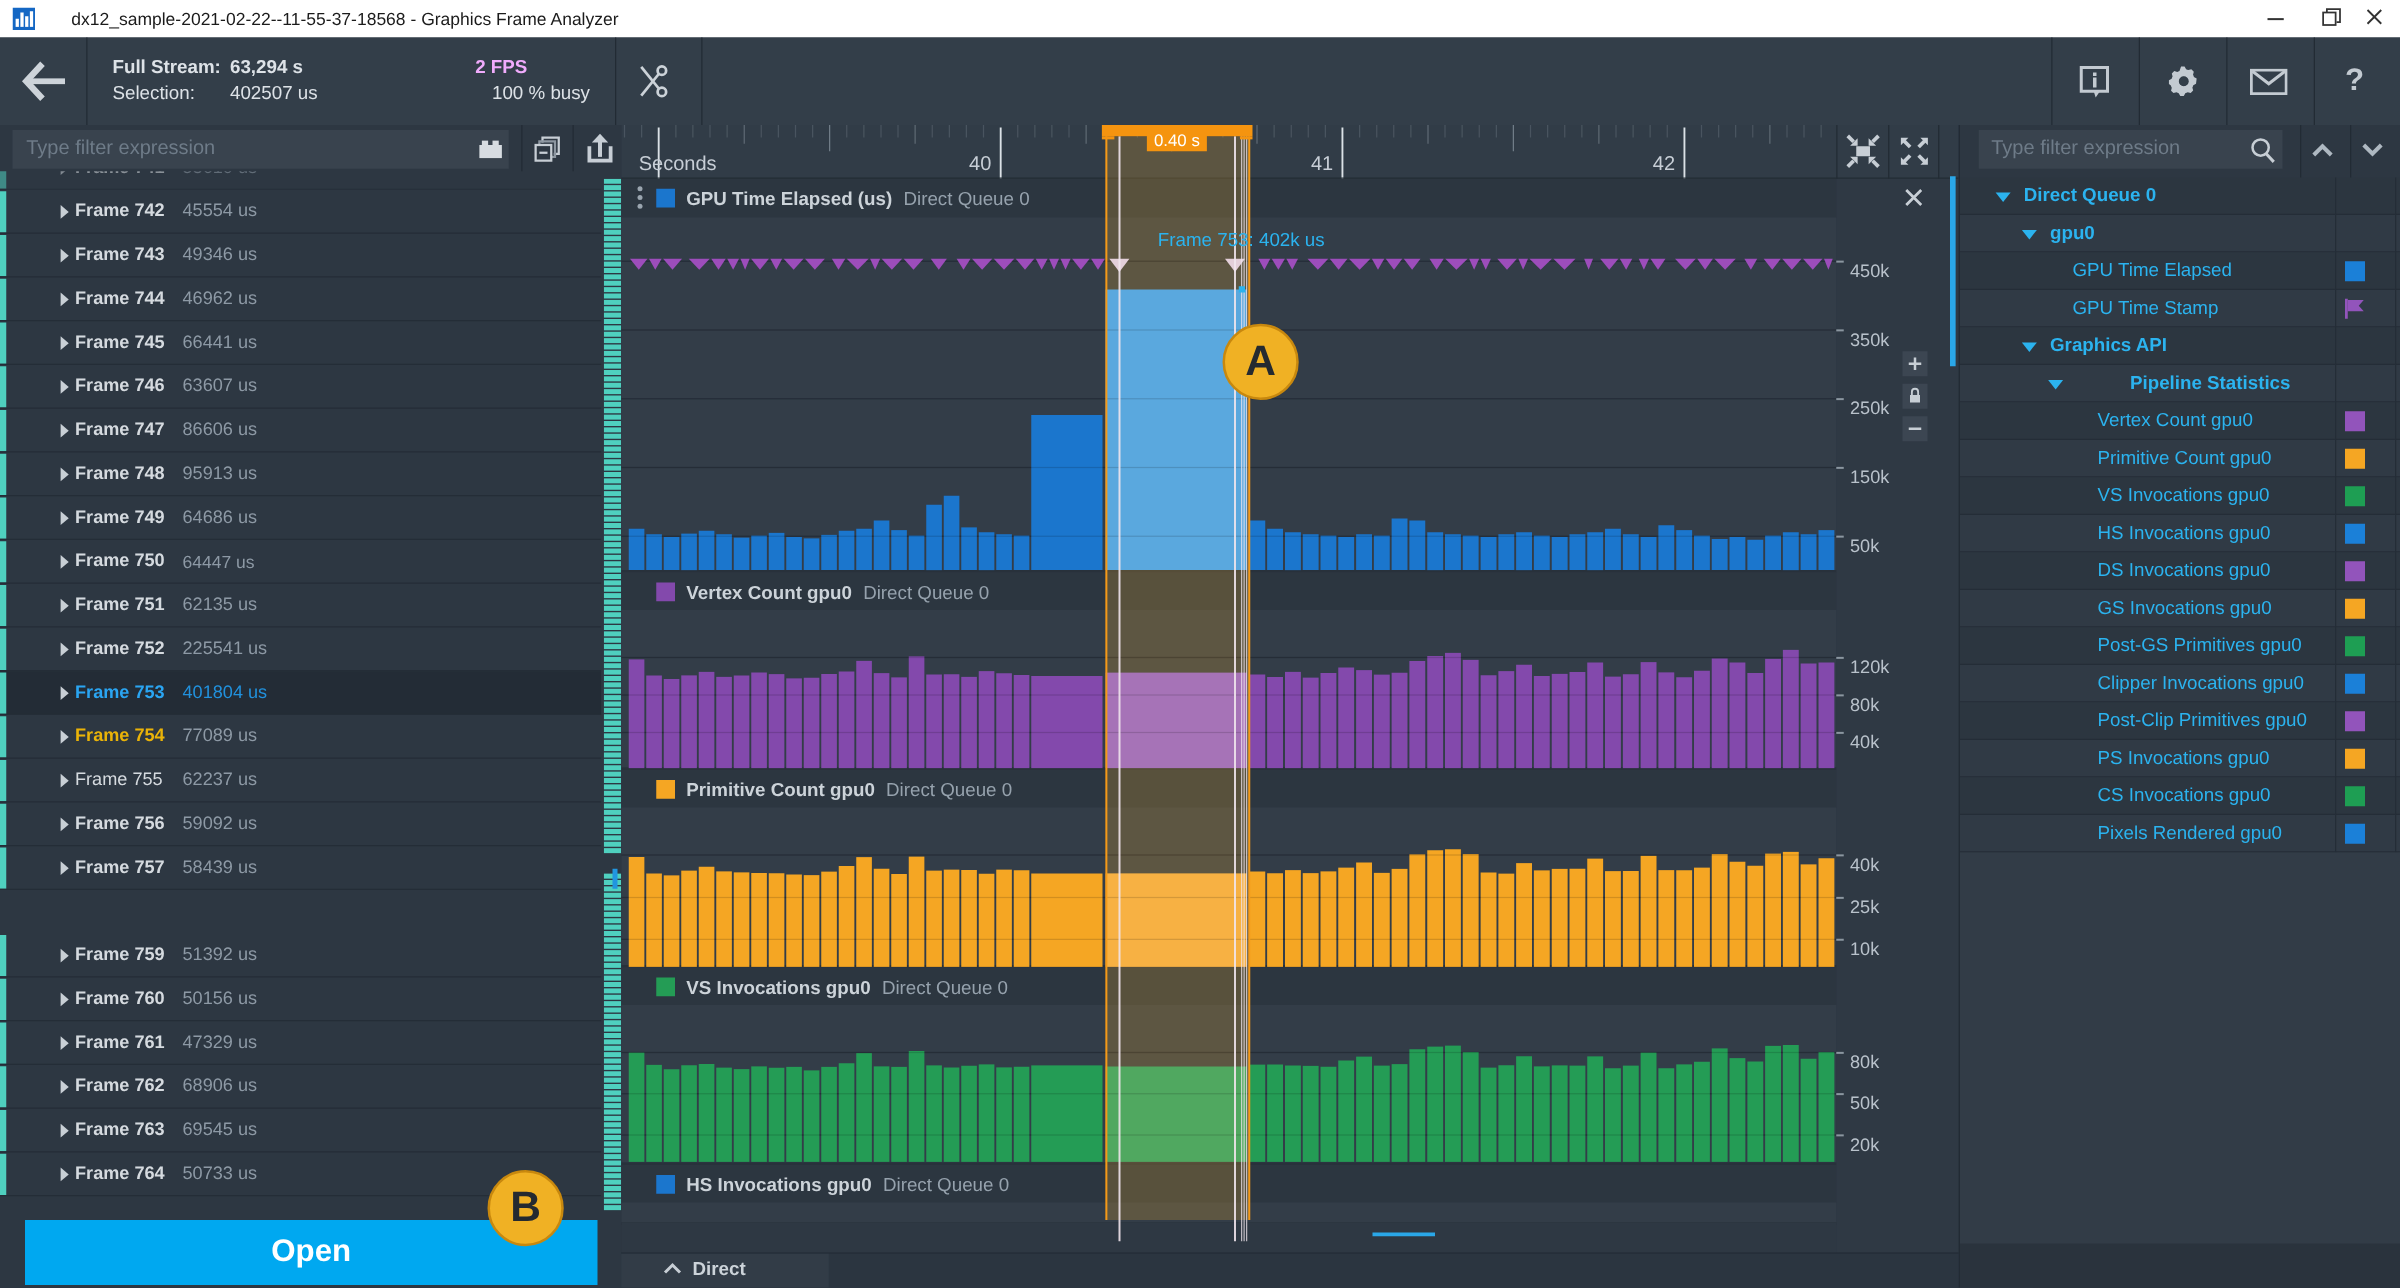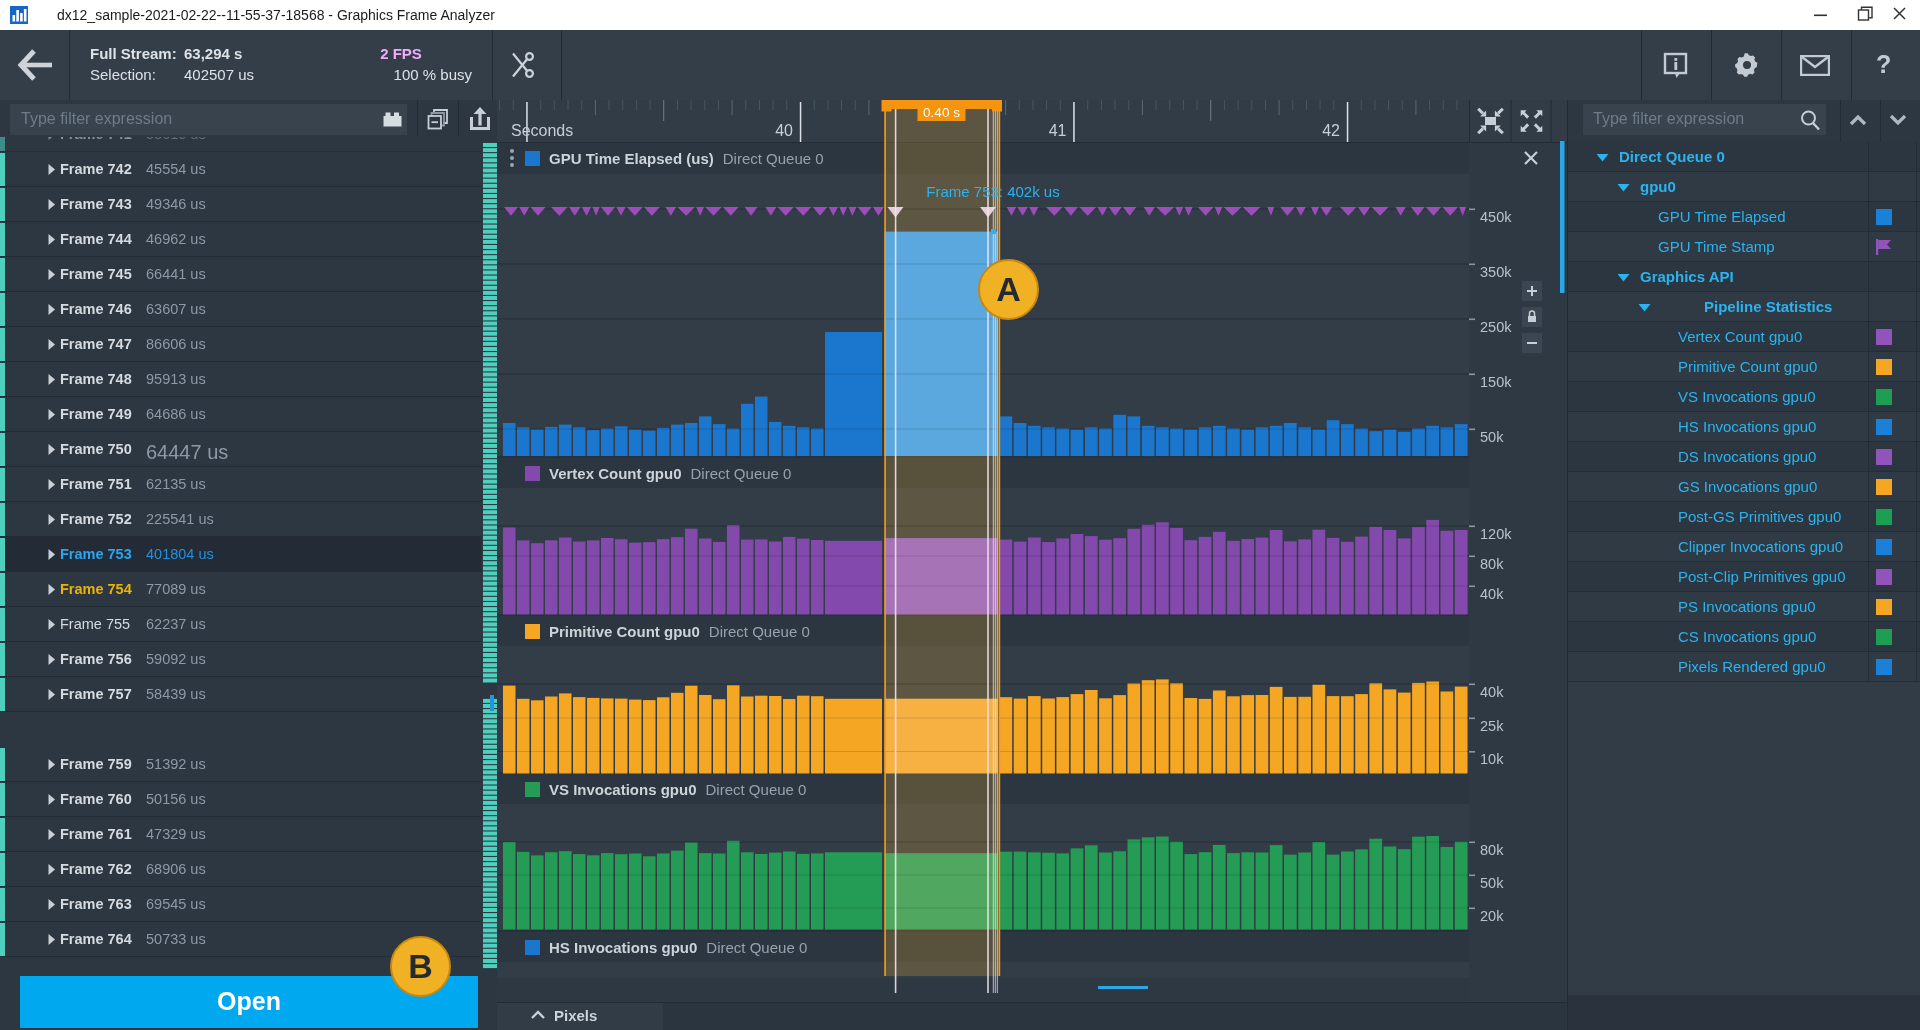--- a/index.html
+++ b/index.html
@@ -169,21 +169,21 @@
 <div class="abs" style="left:60px;top:9px;font-size:14.5px;font-weight:bold;color:#d5dadf">Frame 749</div>
 <div class="abs" style="left:146px;top:9px;font-size:14.5px;color:#8d99a5">64686 us</div>
 <div class="abs" style="left:0;top:34px;width:481px;height:1px;background:#242d37"></div>
 </div>
 <div class="abs" style="left:0;top:294.5px;width:481px;height:35px;background:transparent;">
 <div class="abs" style="left:0;top:1px;width:5px;height:33px;background:#4fd0bf"></div>
 <svg class="abs" style="left:47px;top:11px" width="9" height="13">
         <path d="M 1.5 1 L 8 6.5 L 1.5 12 Z" fill="#c8cfd5"></path>
       </svg>
 <div class="abs" style="left:60px;top:9px;font-size:14.5px;font-weight:bold;color:#d5dadf">Frame 750</div>
-<div class="abs" style="left:146px;top:9px;font-size:20px;color:#8d99a5">64447 us</div>
+<div class="abs" style="left:146px;top:9px;font-size:14px;color:#8d99a5">64447 us</div>
 <div class="abs" style="left:0;top:34px;width:481px;height:1px;background:#242d37"></div>
 </div>
 <div class="abs" style="left:0;top:329.5px;width:481px;height:35px;background:transparent;">
 <div class="abs" style="left:0;top:1px;width:5px;height:33px;background:#4fd0bf"></div>
 <svg class="abs" style="left:47px;top:11px" width="9" height="13">
         <path d="M 1.5 1 L 8 6.5 L 1.5 12 Z" fill="#c8cfd5"></path>
       </svg>
 <div class="abs" style="left:60px;top:9px;font-size:14.5px;font-weight:bold;color:#d5dadf">Frame 751</div>
 <div class="abs" style="left:146px;top:9px;font-size:14.5px;color:#8d99a5">62135 us</div>
 <div class="abs" style="left:0;top:34px;width:481px;height:1px;background:#242d37"></div>
@@ -986,21 +986,21 @@
 font-size:34px;font-weight:bold;text-align:center;line-height:56px">A</div>
 <div class="abs" style="left:390px;top:936px;width:61px;height:61px;border-radius:50%;
 background:#f0b124;border:2.5px solid #c8880e;color:#252a30;
 font-size:34px;font-weight:bold;text-align:center;line-height:56px">B</div>
 <div class="abs" style="left:497px;top:1002px;width:1070px;height:1px;background:#222b34"></div>
 <div class="abs" style="left:497px;top:1003px;width:1070px;height:27px;background:#2b3540"></div>
 <div class="abs" style="left:497px;top:1003px;width:166px;height:27px;background:#323c47"></div>
 <svg class="abs" style="left:530px;top:1009px" width="16" height="12">
     <path d="M 2 9 L 8 3 L 14 9" fill="none" stroke="#c7ced5" stroke-width="2.4"></path>
   </svg>
-<div class="abs" style="left:554px;top:1007px;font-size:15px;font-weight:bold;color:#ccd3d9">Pixels</div>
+<div class="abs" style="left:554px;top:1007px;font-size:15px;font-weight:bold;color:#ccd3d9">Direct</div>
 <div class="abs" style="left:1567px;top:100px;width:353px;height:930px;background:#2d3742"></div>
 <div class="abs" style="left:1567px;top:100px;width:1px;height:930px;background:#222b34"></div>
 <div class="abs" style="left:1583px;top:104px;width:243px;height:31px;background:#39434e"></div>
 <div class="abs" style="left:1593px;top:110px;font-size:16px;color:#6e7b88">Type filter expression</div>
 <svg class="abs" style="left:1799px;top:109px" width="22" height="22" viewBox="0 0 22 22">
 <circle cx="9.5" cy="9" r="6.5" fill="none" stroke="#c7ced5" stroke-width="2"></circle>
 <path d="M 14 14 L 20 20.5" stroke="#c7ced5" stroke-width="2.4"></path>
 </svg>
 <div class="abs" style="left:1840px;top:100px;width:1px;height:43px;background:#222b34"></div>
 <div class="abs" style="left:1880px;top:100px;width:1px;height:43px;background:#222b34"></div>

